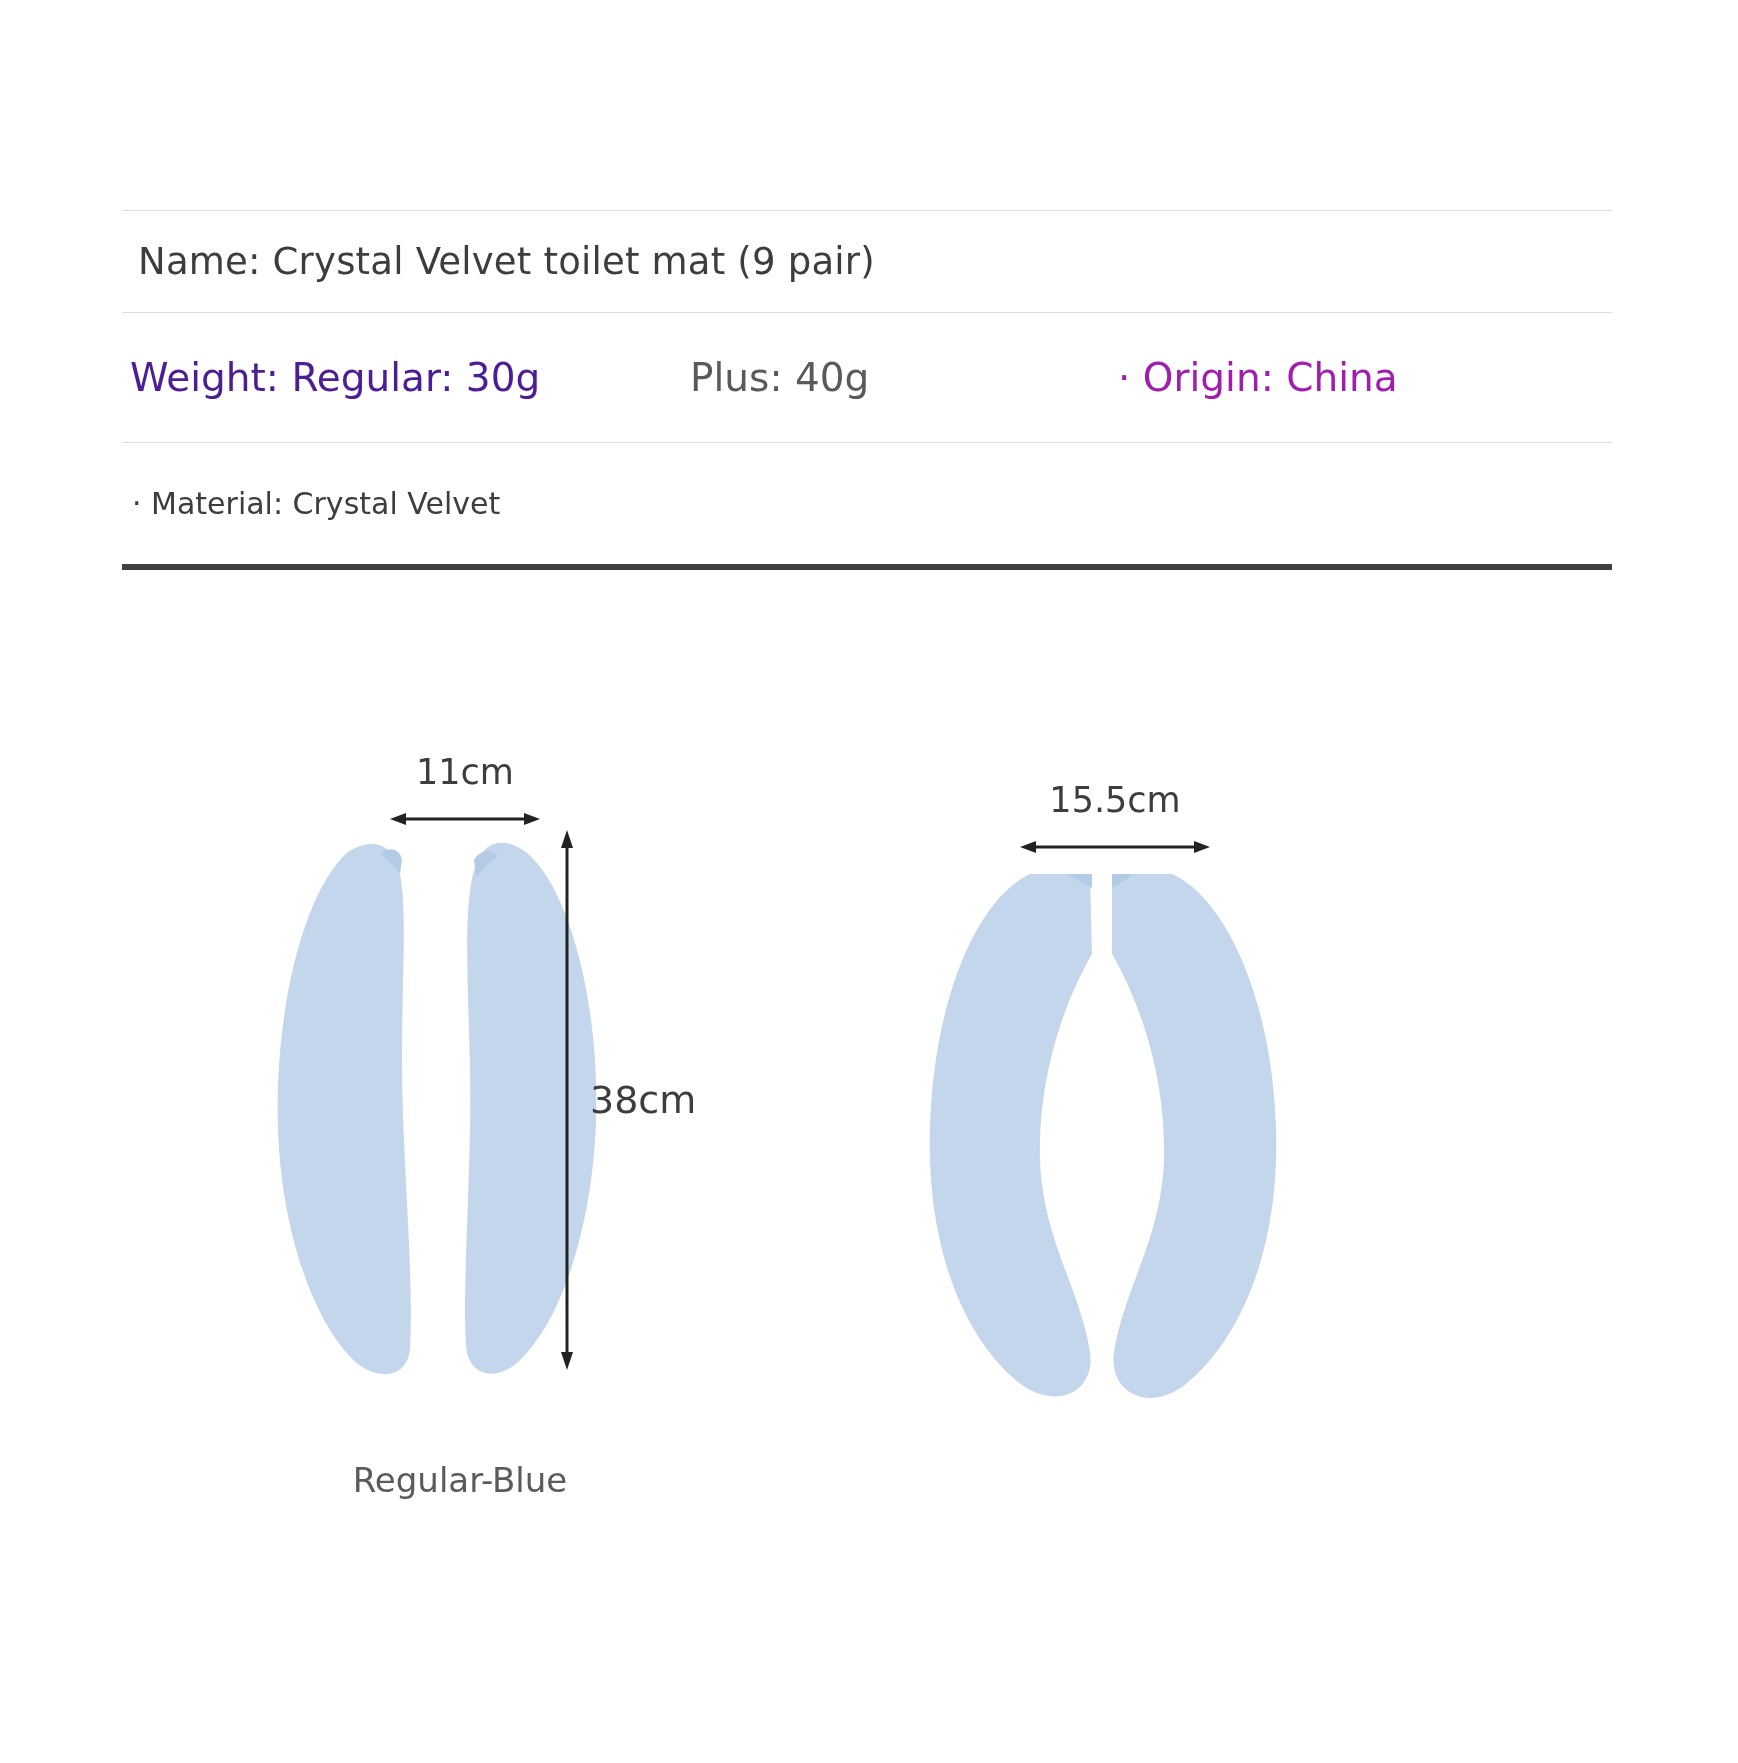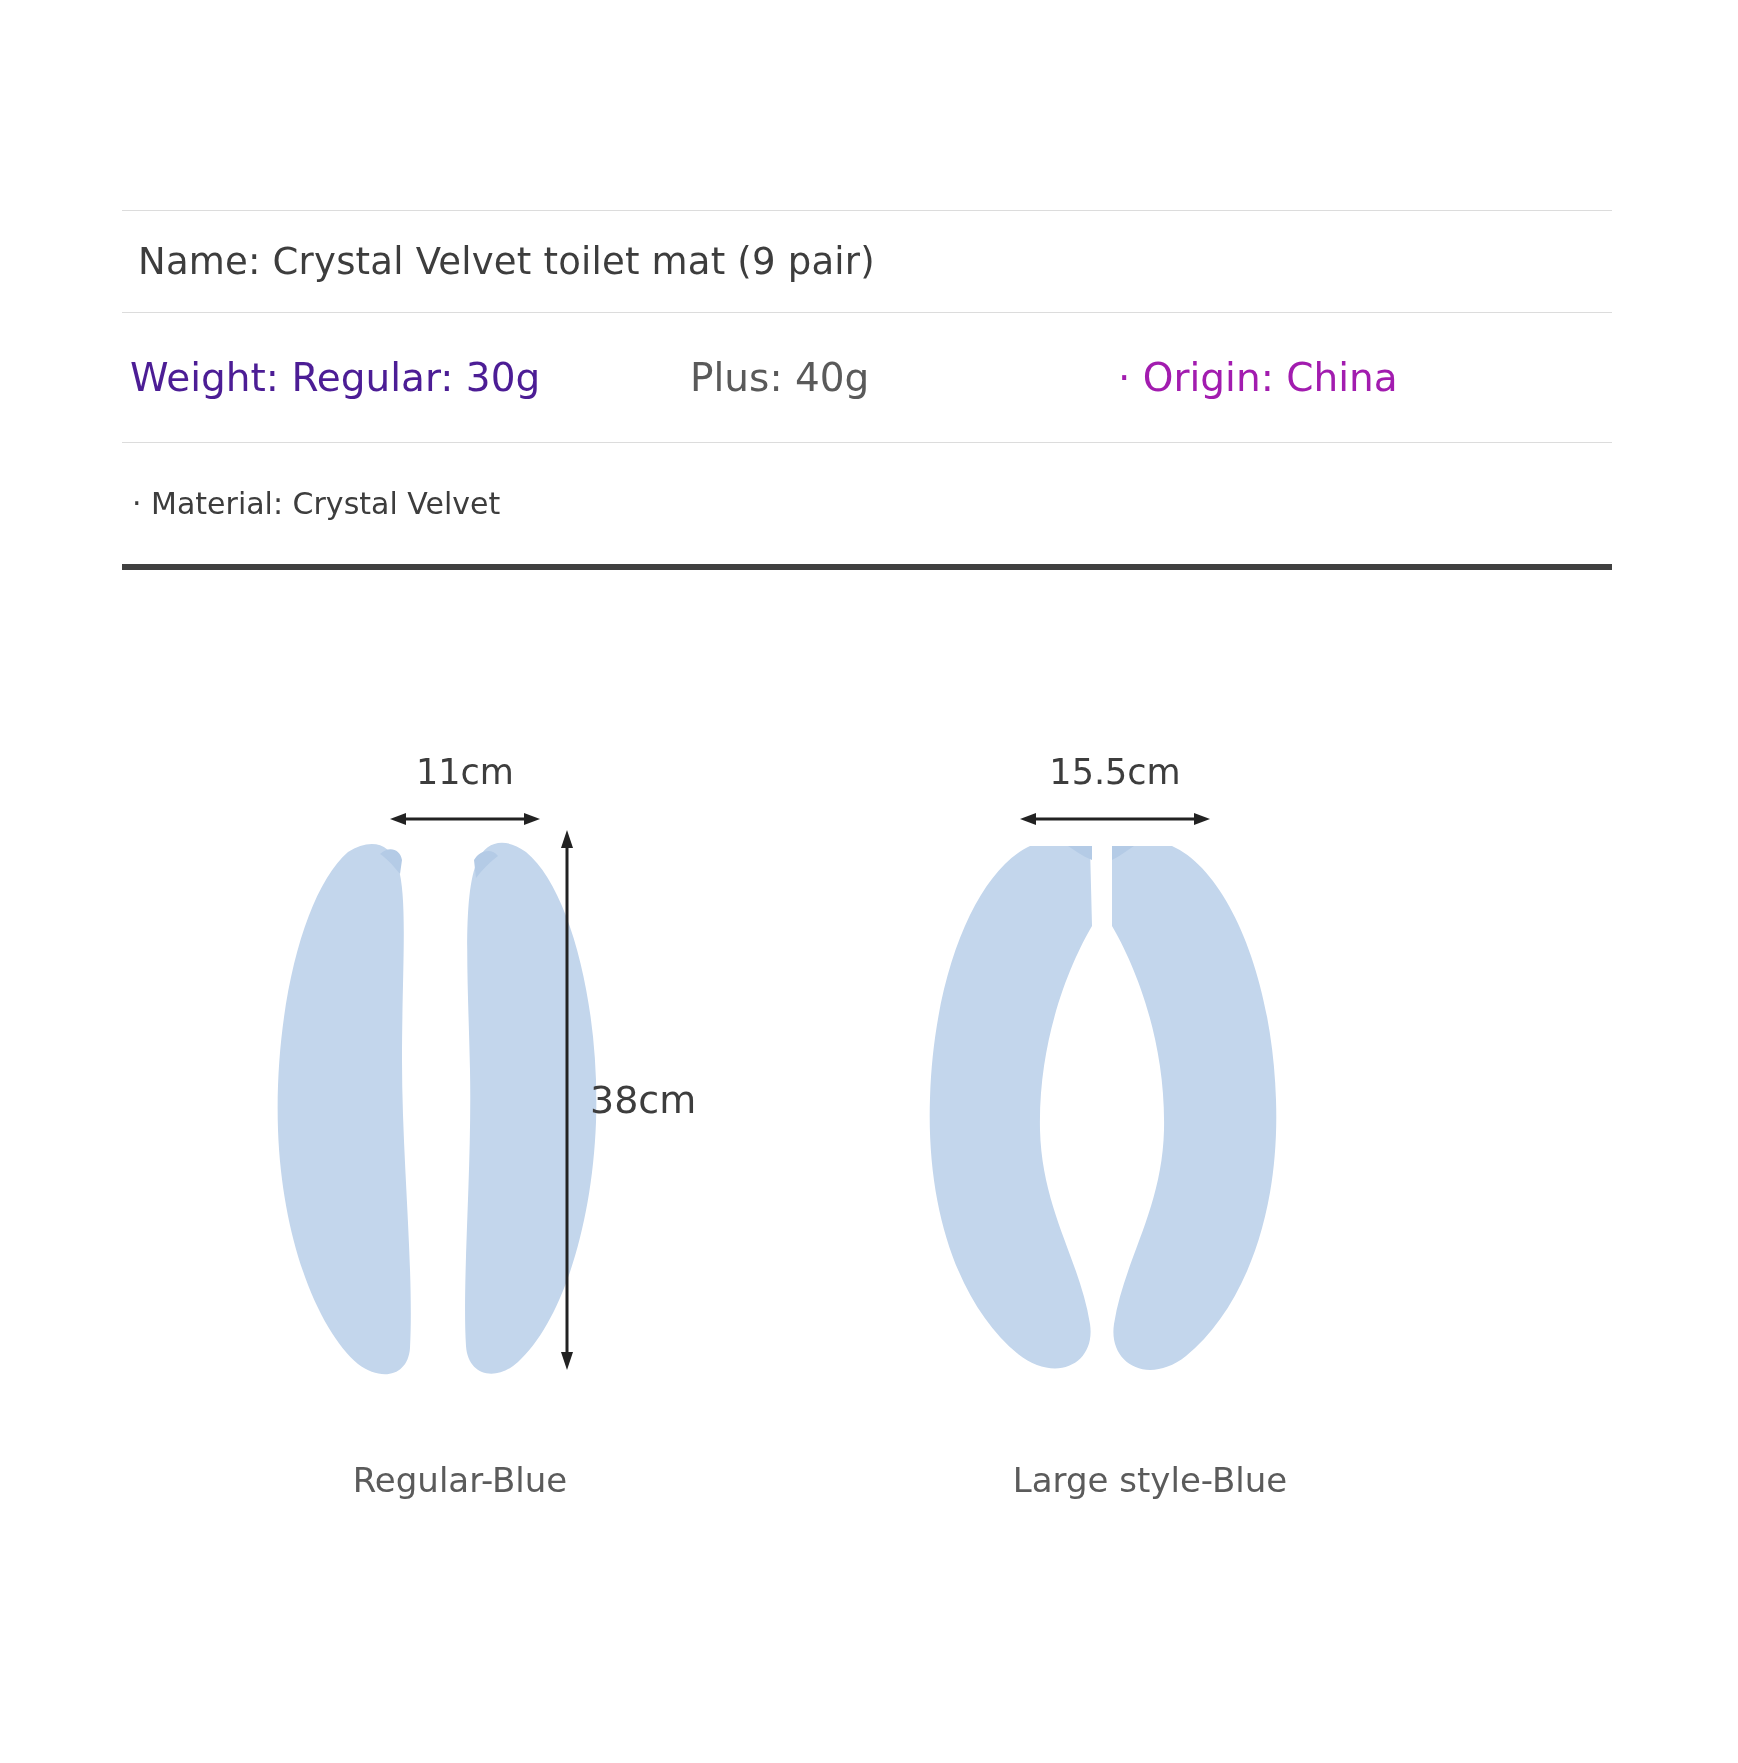--- a/index.html
+++ b/index.html
@@ -84,21 +84,21 @@
     width: 1738px;
     height: 830px;
   }
   .fig {
     position: absolute;
     top: 0;
     width: 700px;
     height: 830px;
   }
   .fig-regular { left: 180px; }
-  .fig-large   { left: 870px; }
+  .fig-large   { left: 870px; margin-top: 28px; }
 
   .shape-wrap {
     position: absolute;
     left: 0; top: 70px;
     width: 480px;
     height: 560px;
   }
   .fig-regular .shape-wrap { left: 50px; }
   .fig-large   .shape-wrap { left: 30px; }
 
@@ -253,17 +253,16 @@
           <path d="M212 16 L 272 16 C 326 40, 372 142, 376 270 C 380 388, 342 480, 286 526
                    C 248 556, 208 534, 214 494 C 224 430, 262 380, 264 300
                    C 266 206, 232 130, 212 96 Z" fill="#c3d6ec"></path>
 
           <path d="M168 16 L 192 16 L 192 30 C 182 26, 174 20, 168 16 Z" fill="#b4cbe6"></path>
           <path d="M234 16 L 212 16 L 212 30 C 220 26, 228 20, 234 16 Z" fill="#b4cbe6"></path>
         </svg>
       </div>
 
 
-      <div class="caption">Large style-Blue</div>
     </div>
 
   </div>
 </div>
 
 </body></html>

